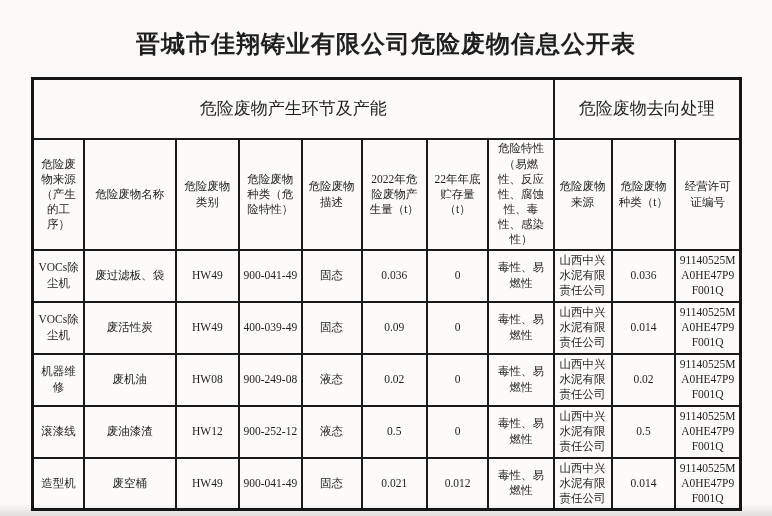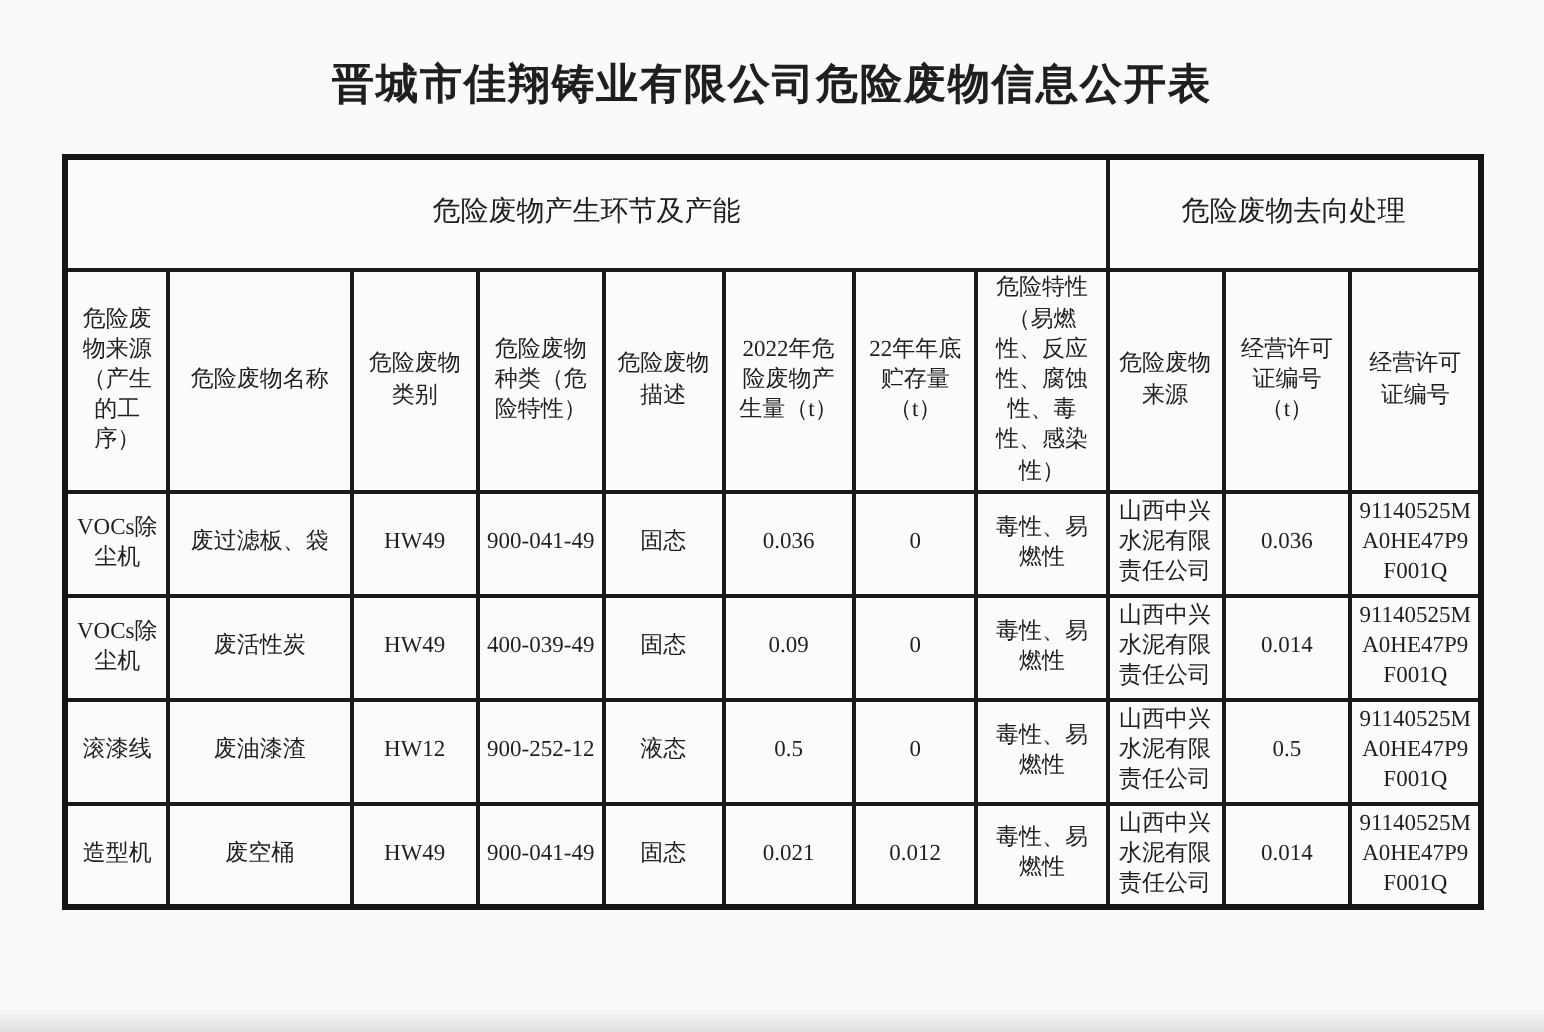--- a/index.html
+++ b/index.html
@@ -11,21 +11,21 @@
     color: #1f1f1f;
     overflow: hidden;
     position: relative;
   }
   .page { position: absolute; inset: 0; }
   .title {
     position: absolute;
     top: 28px; left: 0; right: 0;
     margin: 0;
     text-align: center;
-    font-size: 21px;
+    font-size: 24px;
     font-weight: bold;
     letter-spacing: 1px;
   }
   table.disclosure-table {
     position: absolute;
     top: 77px; left: 31px;
     width: 711px;
     table-layout: fixed;
     border-collapse: collapse;
     border: 3px solid #161616;
@@ -36,21 +36,21 @@
     text-align: center;
     vertical-align: middle;
     padding: 1px 3px;
     font-size: 11.5px;
     line-height: 1.32;
     font-weight: normal;
     word-break: break-word;
   }
   tr.group-row th {
     height: 20px;
-    font-size: 14px;
+    font-size: 17px;
     padding: 18px;
   }
   tr.col-row th { height: 98px; font-family: Liberation Serif, serif; }
   tbody tr { height: 52px; }
   td.break-all { word-break: break-all; margin-top: 40px; }
   .footer {
     position: absolute;
     top: 480px; left: 32px;
     margin: 0;
     font-size: 12.5px;
@@ -92,21 +92,21 @@
       <tr class="col-row" id="col-row">
           <th>危险废物来源（产生的工序）</th>
           <th>危险废物名称</th>
           <th>危险废物类别</th>
           <th>危险废物种类（危险特性）</th>
           <th>危险废物描述</th>
           <th>2022年危险废物产生量（t）</th>
           <th>22年年底贮存量（t）</th>
           <th>危险特性（易燃性、反应性、腐蚀性、毒性、感染性）</th>
           <th>危险废物来源</th>
-          <th>经营许可证编号（t）</th>
+          <th>危险废物种类（t）</th>
           <th>经营许可证编号</th>
         </tr>
     </thead>
     <tbody id="table-body">
         <tr>
           <td>VOCs除尘机</td>
           <td>废过滤板、袋</td>
           <td>HW49</td>
           <td class="break-all">900-041-49</td>
           <td>固态</td>
@@ -121,20 +121,33 @@
           <td>VOCs除尘机</td>
           <td>废活性炭</td>
           <td>HW49</td>
           <td class="break-all">400-039-49</td>
           <td>固态</td>
           <td>0.09</td>
           <td>0</td>
           <td>毒性、易燃性</td>
           <td>山西中兴水泥有限责任公司</td>
           <td>0.014</td>
+          <td class="break-all">91140525MA0HE47P9F001Q</td>
+        </tr>
+        <tr>
+          <td>机器维修</td>
+          <td>废机油</td>
+          <td>HW08</td>
+          <td class="break-all">900-249-08</td>
+          <td>液态</td>
+          <td>0.02</td>
+          <td>0</td>
+          <td>毒性、易燃性</td>
+          <td>山西中兴水泥有限责任公司</td>
+          <td>0.02</td>
           <td class="break-all">91140525MA0HE47P9F001Q</td>
         </tr>
         <tr>
           <td>滚漆线</td>
           <td>废油漆渣</td>
           <td>HW12</td>
           <td class="break-all">900-252-12</td>
           <td>液态</td>
           <td>0.5</td>
           <td>0</td>

